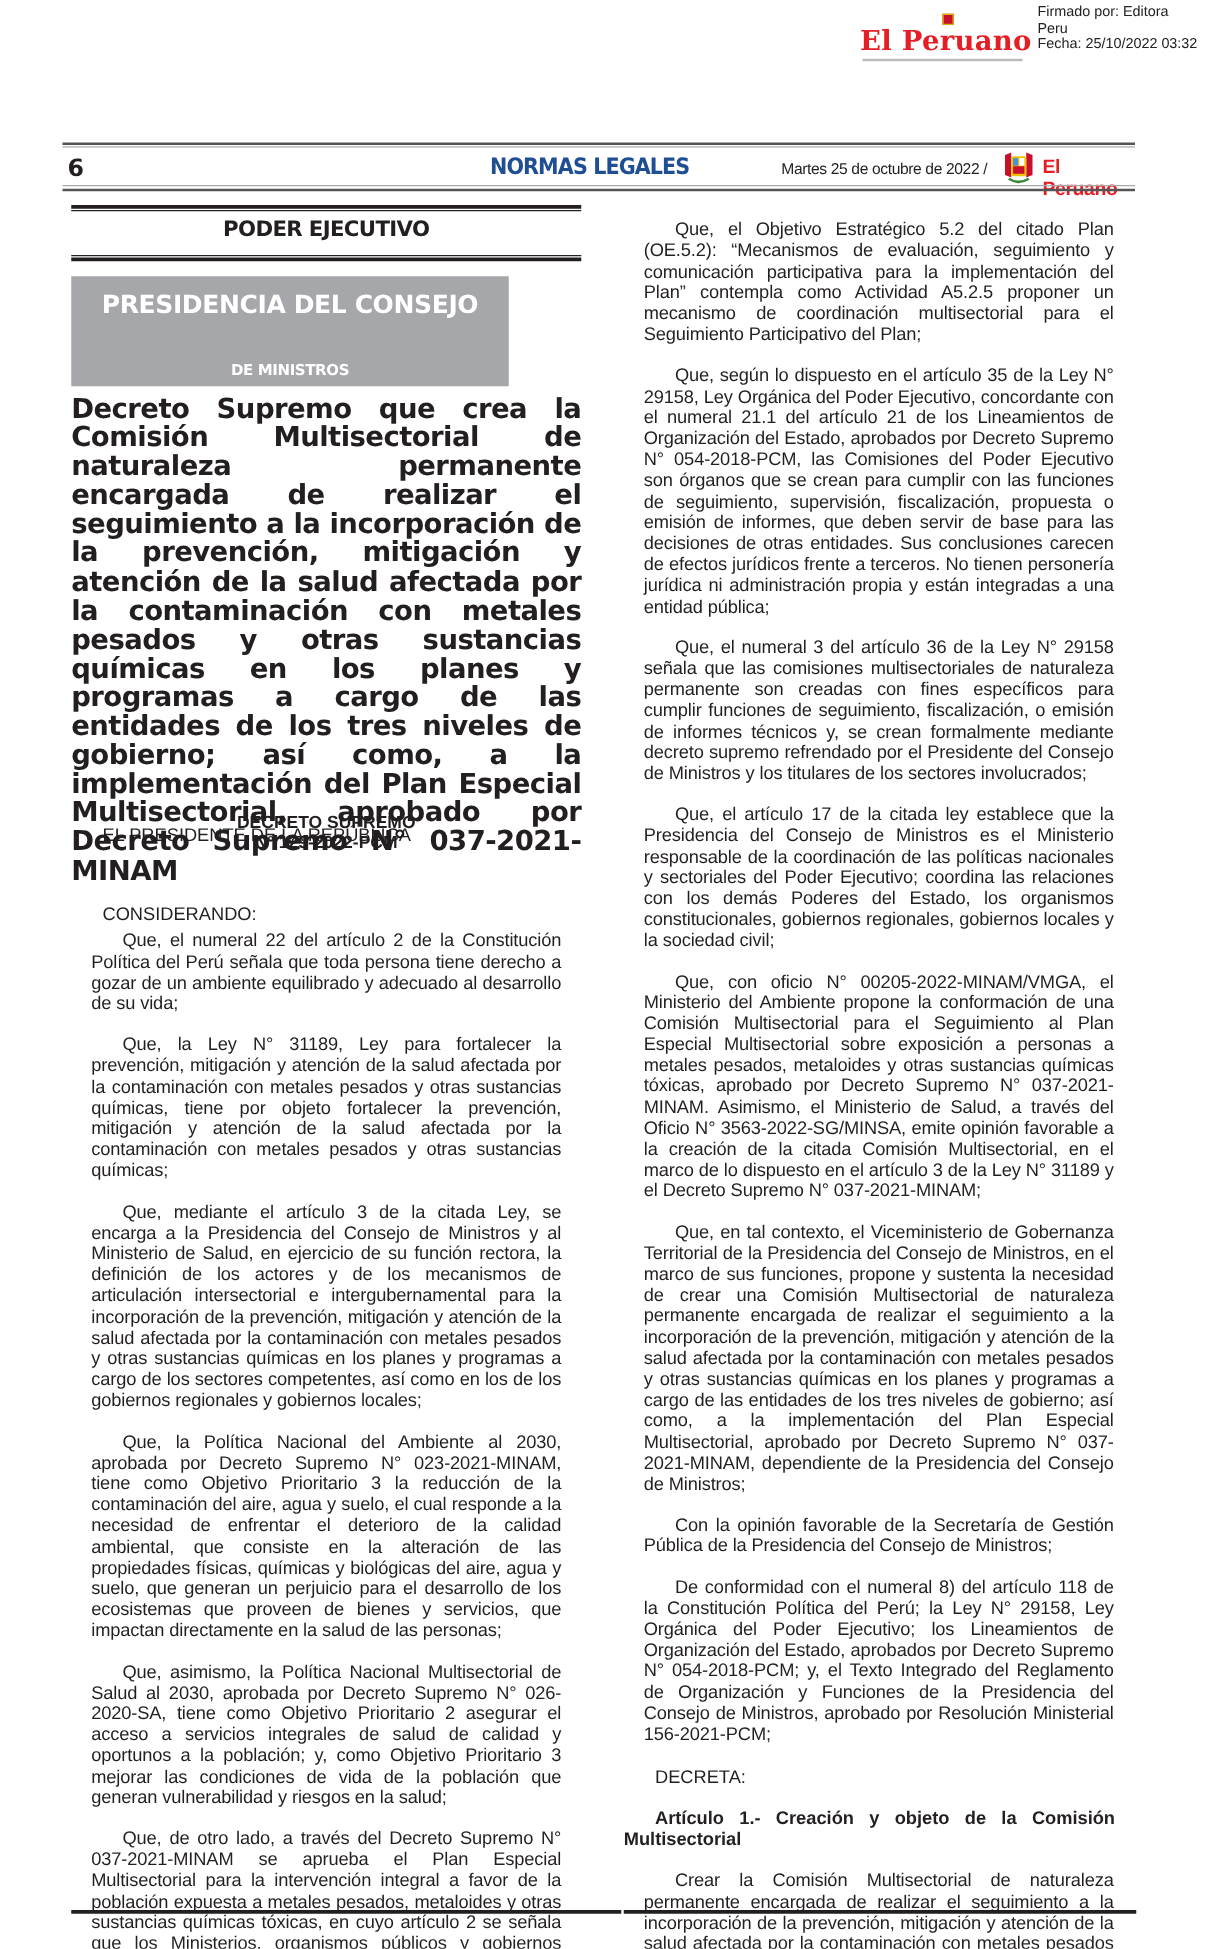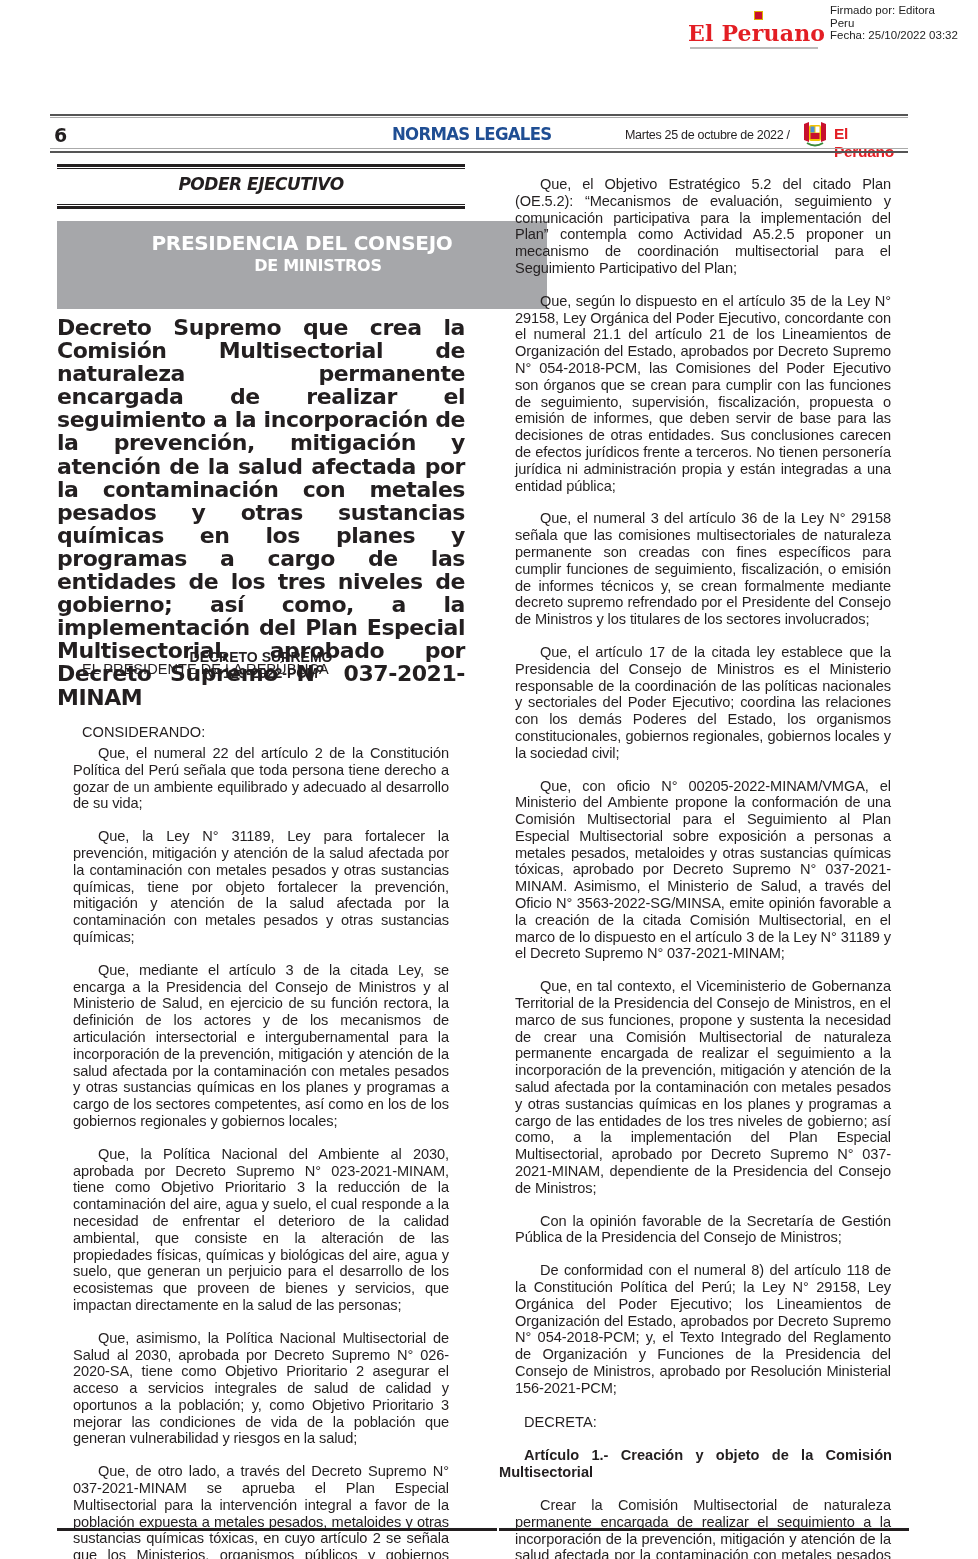--- a/index.html
+++ b/index.html
@@ -12,29 +12,29 @@
   .hdr { position:absolute; left:50px; top:114px; width:858px; height:40px; }
   .hdr .line-top { position:absolute; left:0; top:0; width:100%; height:2px; background:#555; }
   .hdr .line-top2 { position:absolute; left:0; top:3px; width:100%; height:1px; background:#aaa; }
   .hdr .line-bot { position:absolute; left:0; top:37px; width:100%; height:2px; background:#555; }
   .hdr .line-bot2 { position:absolute; left:0; top:34px; width:100%; height:1px; background:#aaa; }
   .pageno { position:absolute; left:4px; top:10px; font-weight:bold; font-size:19px; color:#231f20; font-family:"DejaVu Sans", sans-serif; }
   .section-title { position:absolute; left:342px; top:9px; font-family:"DejaVu Sans", sans-serif; font-weight:bold; font-size:18px; color:#1f4e93; letter-spacing:-0.8px; transform:scaleX(0.92); transform-origin:left; }
   .hdr-date { position:absolute; left:575px; top:14px; font-size:12.5px; color:#231f20; letter-spacing:-0.3px; }
   .hdr-crest { position:absolute; left:752px; top:6px; width:26px; height:28px; }
   .hdr-brand { position:absolute; left:784px; top:11px; font-weight:bold; font-size:15.5px; color:#e31e24; letter-spacing:-0.3px; }
-  .poder { position:absolute; left:57px; top:162px; width:408px; height:53px;font-style:italic; }
+  .poder { position:absolute; left:57px; top:162px; width:408px; height:53px; }
   .poder .l1 { position:absolute; left:0; top:2px; width:100%; height:3px; background:#231f20; }
   .poder .l1b { position:absolute; left:0; top:6px; width:100%; height:1px; background:#231f20; }
   .poder .l2 { position:absolute; left:0; top:42px; width:100%; height:1px; background:#231f20; }
   .poder .l2b { position:absolute; left:0; top:44px; width:100%; height:3px; background:#231f20; }
   .poder .txt { position:absolute; left:0; top:12px; width:100%; text-align:center; font-family:"DejaVu Sans", sans-serif; font-weight:bold; font-size:17px; letter-spacing:-0.5px; color:#231f20; }
-  .ministry { position:absolute; left:57px; top:221px; width:490px; height:88px; background:#a6a7aa; color:#ffffff; text-align:center; font-family:"DejaVu Sans", sans-serif; font-weight:bold; }
+  .ministry { position:absolute; left:57px; top:221px; width:350px; height:88px; background:#a6a7aa; color:#ffffff; text-align:center; font-family:"DejaVu Sans", sans-serif; font-weight:bold; }
   .ministry .m1 { position:absolute; left:0; top:10px; width:100%; font-size:20px; letter-spacing:-0.3px; }
-  .ministry .m2 { position:absolute; left:0; top:35px; width:100%; font-size:16px; letter-spacing:-0.3px;margin-left:16px; }
+  .ministry .m2 { position:absolute; left:0; top:68px; width:100%; font-size:12px; letter-spacing:-0.3px; }
   .dtitle { position:absolute; left:57px; top:316px; width:408px; font-family:"DejaVu Sans", sans-serif; font-weight:bold; font-size:22px; line-height:23.1px; text-align:justify; text-align-last:left; color:#231f20; letter-spacing:-0.45px; }
   .ds-label { position:absolute; left:57px; top:609px; width:408px; text-align:center; font-weight:bold; font-size:14px; line-height:16px; color:#231f20;margin-top:40px; }
   .txt14 { font-size:14.6px; line-height:16.8px; color:#231f20; }
   .pres { position:absolute; left:82px; top:661px; }
   .cons { position:absolute; left:82px; top:724px;text-align:center; }
   .body-left { position:absolute; left:57px; top:729px; width:408px; text-align:justify; }
   .body-right { position:absolute; left:499px; top:160px; width:408px; text-align:justify; }
   .para { margin:16px; text-indent:25px; font-size:14.6px; line-height:16.8px; color:#231f20; letter-spacing:-0.1px; }
   .decreta { margin:17px 0 0 25px; font-size:14.6px; line-height:16.8px; }
   .art-title { margin:17px 15px 0 0; text-indent:25px; font-weight:bold; font-size:14.6px; line-height:16.8px; }

